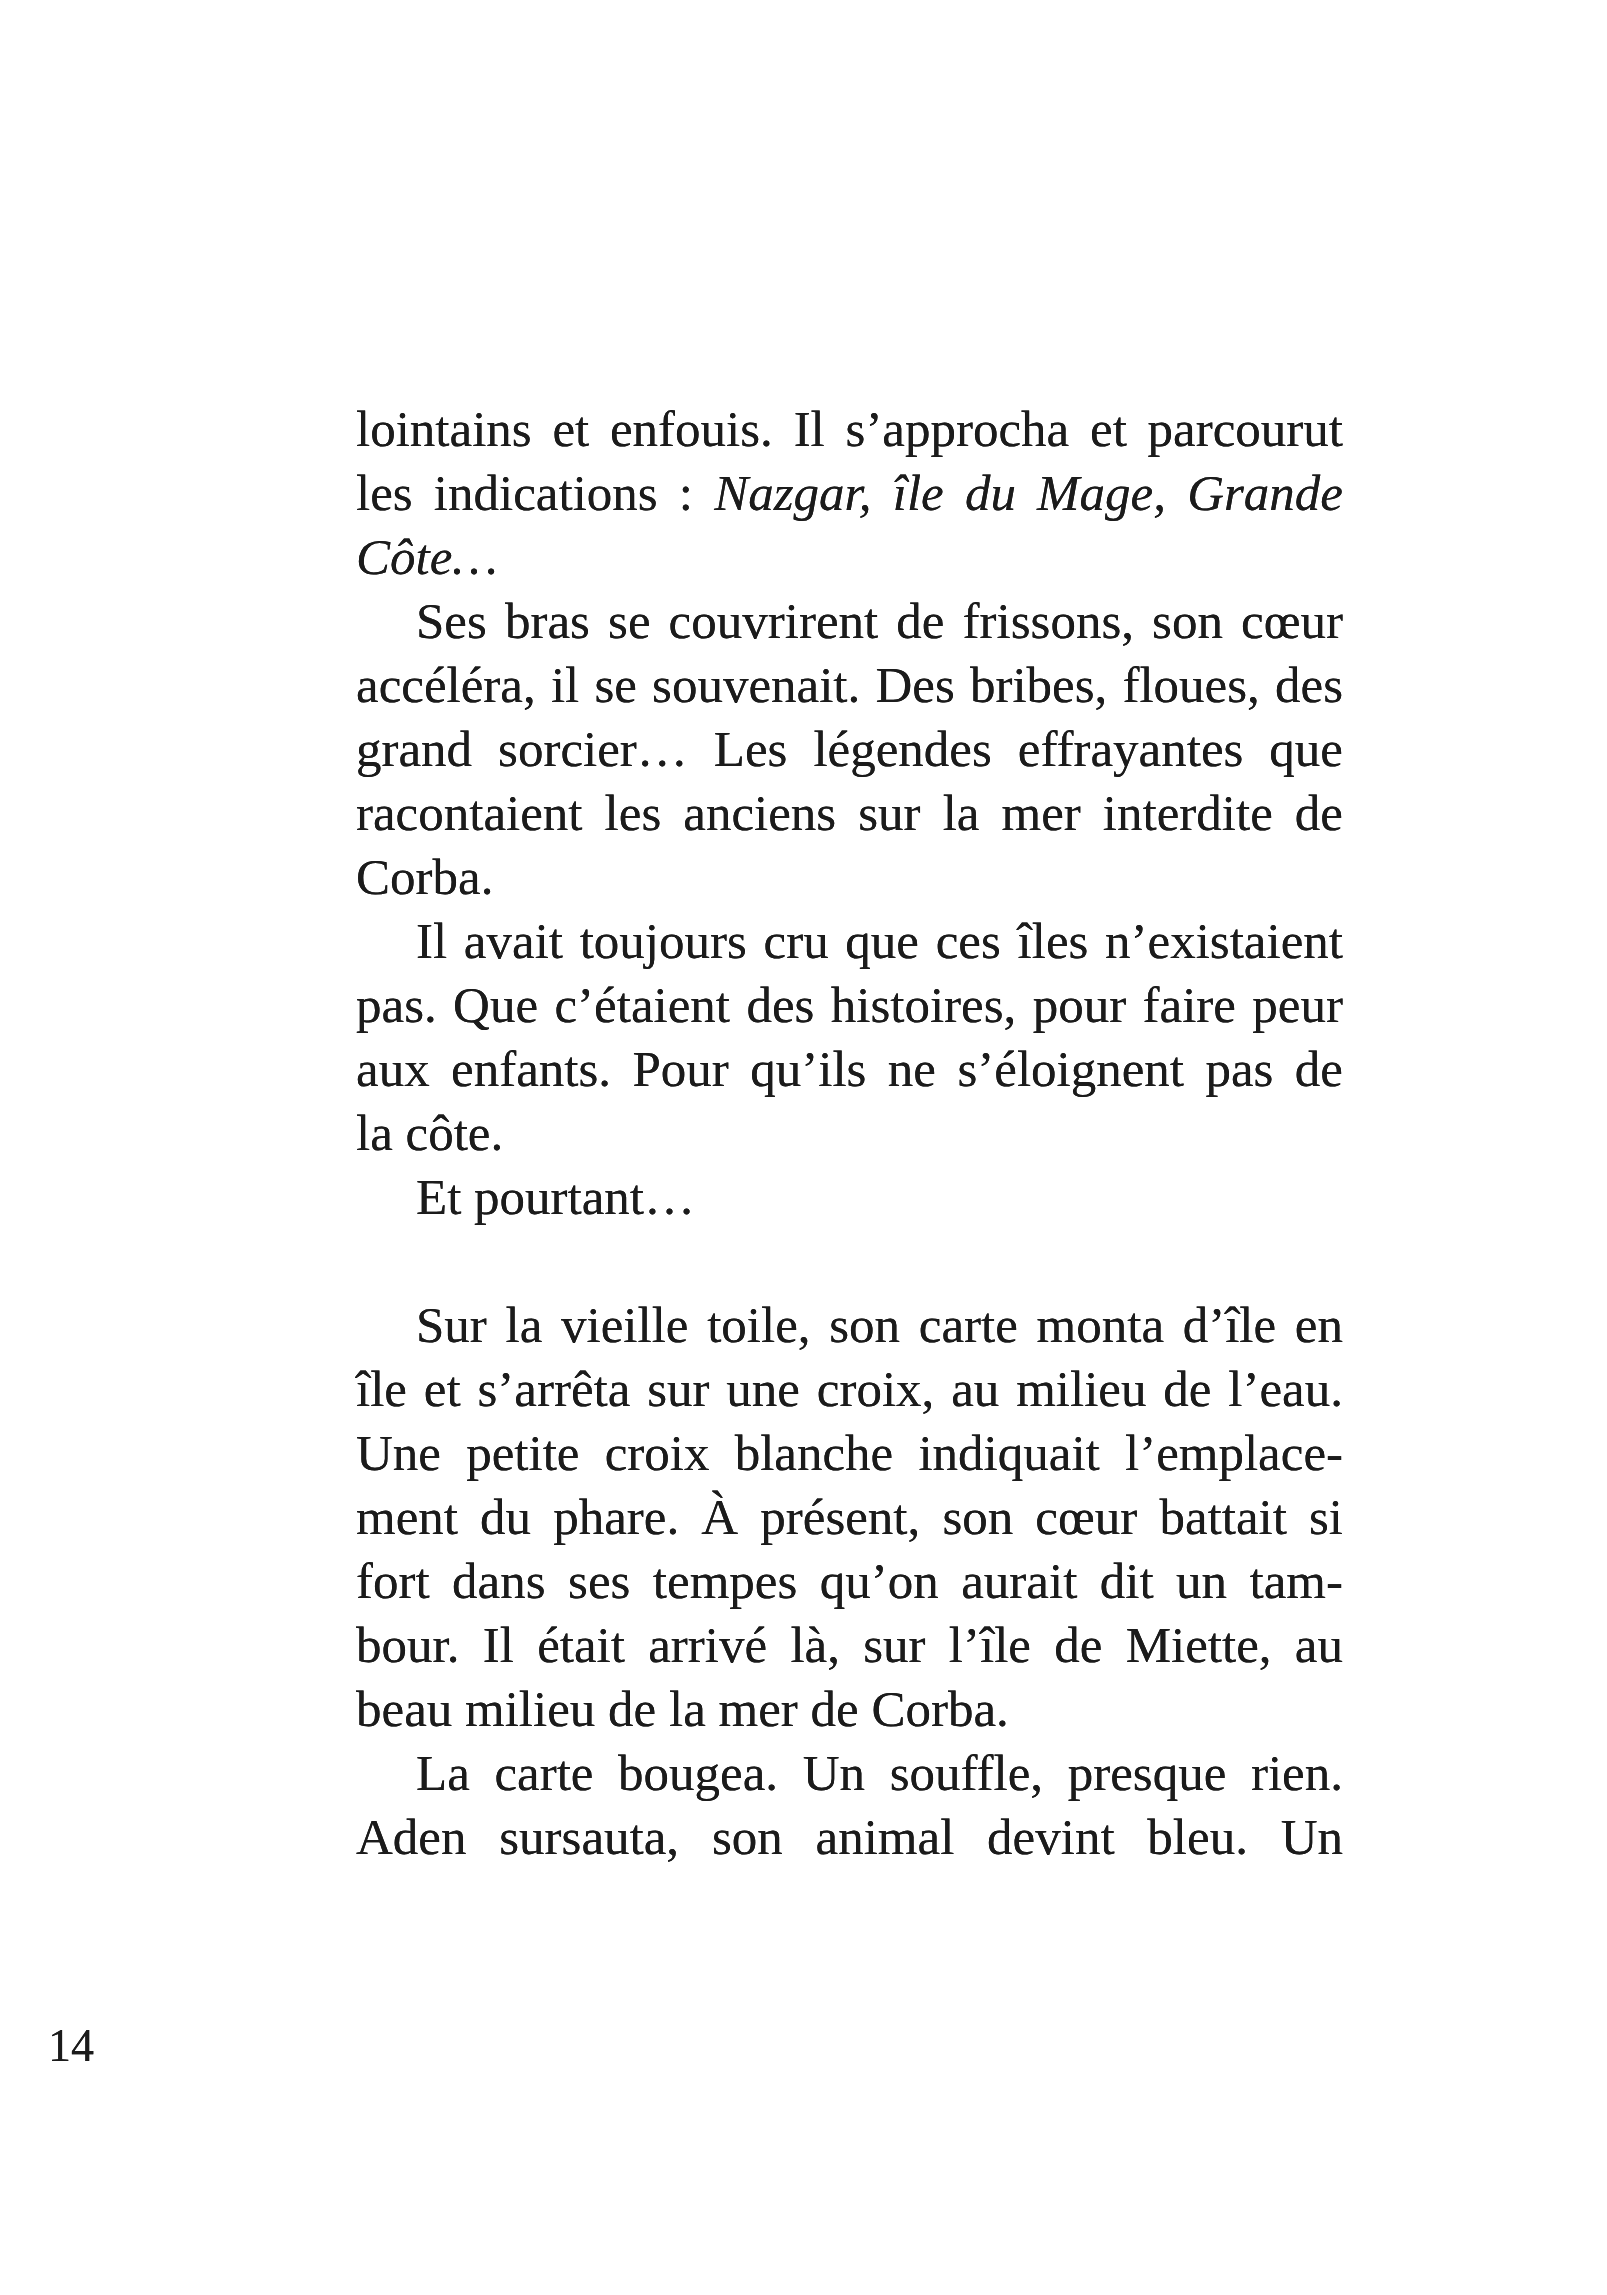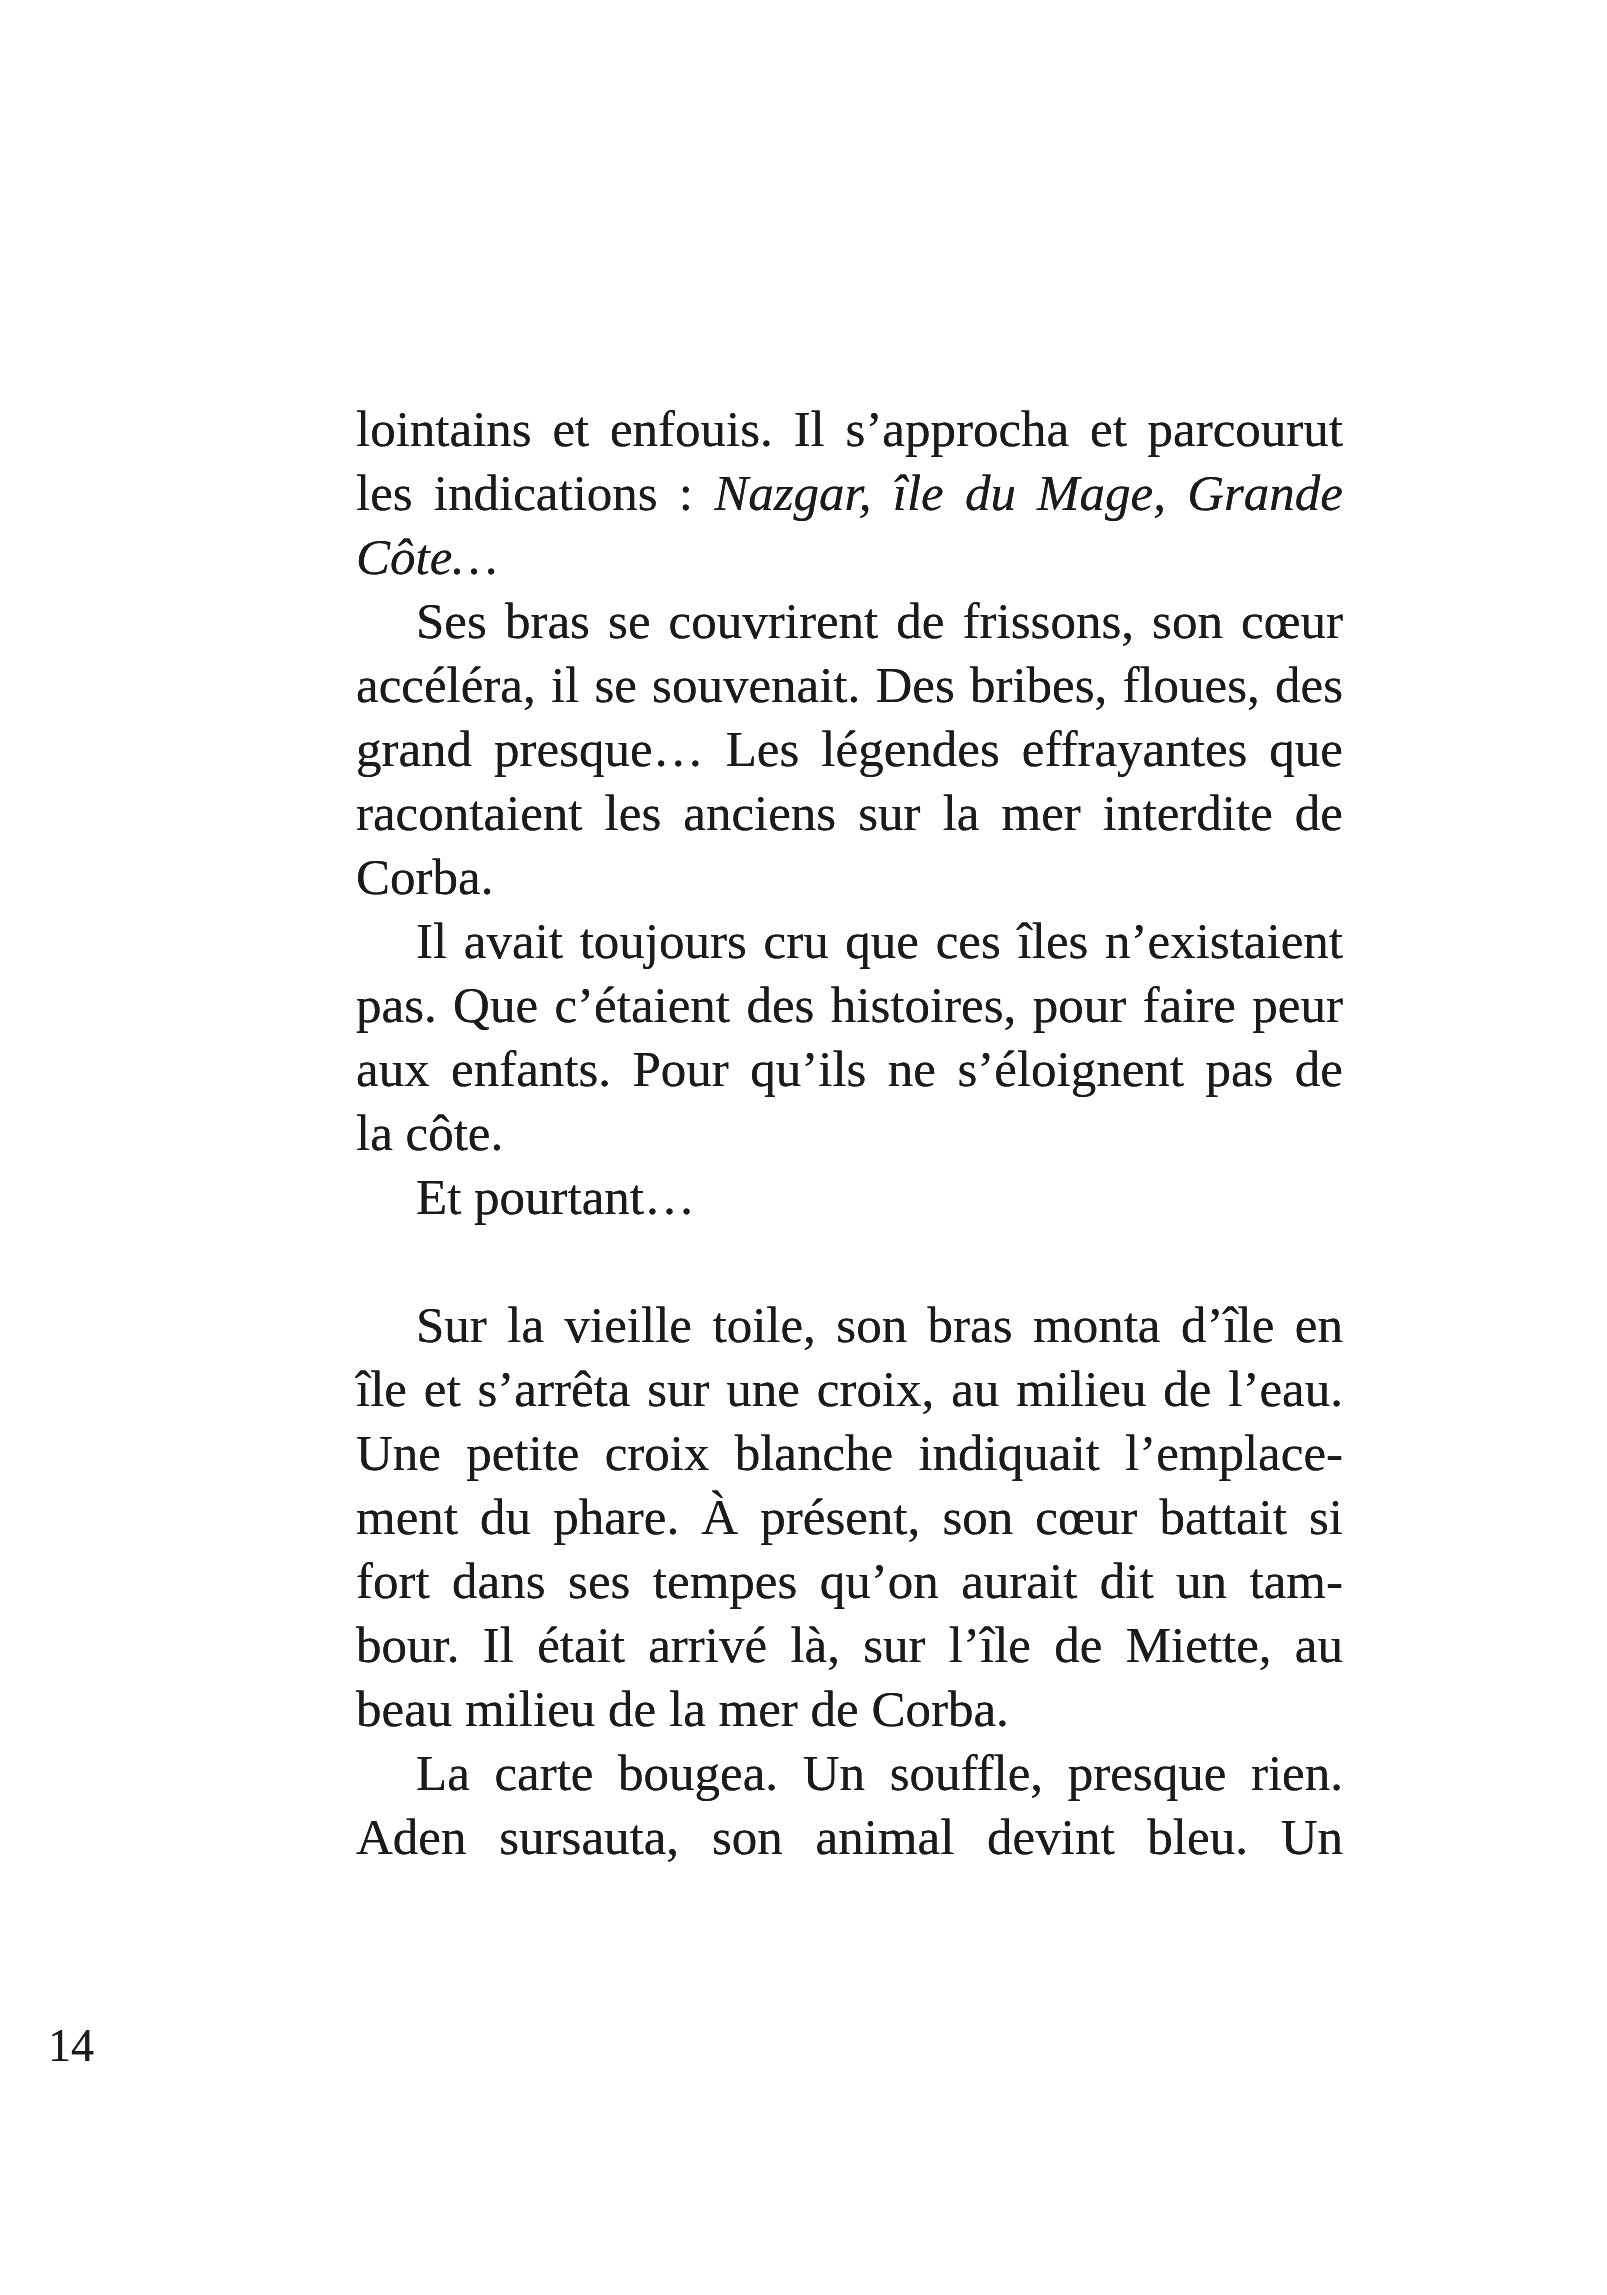--- a/index.html
+++ b/index.html
@@ -56,39 +56,39 @@
 
     <div class="line"><span>les indications : </span><span class="it">Nazgar, île du Mage, Grande</span></div>
 
     <div class="line end"><span class="it">Côte…</span></div>
 
     <div class="line indent"><span>Ses bras se couvrirent de frissons, son cœur</span></div>
 
     <div class="line"><span>accéléra, il se souvenait. Des bribes, floues, des</span></div>
 
 
-    <div class="line"><span>grand presque… Les légendes effrayantes que</span></div>
+    <div class="line"><span>grand sorcier… Les légendes effrayantes que</span></div>
 
     <div class="line"><span>racontaient les anciens sur la mer interdite de</span></div>
 
     <div class="line end"><span>Corba.</span></div>
 
     <div class="line indent"><span>Il avait toujours cru que ces îles n’existaient</span></div>
 
     <div class="line"><span>pas. Que c’étaient des histoires, pour faire peur</span></div>
 
     <div class="line"><span>aux enfants. Pour qu’ils ne s’éloignent pas de</span></div>
 
     <div class="line end"><span>la côte.</span></div>
 
     <div class="line end indent"><span>Et pourtant…</span></div>
 
     <div class="spacer"></div>
 
-    <div class="line indent"><span>Sur la vieille toile, son bras monta d’île en</span></div>
+    <div class="line indent"><span>Sur la vieille toile, son carte monta d’île en</span></div>
 
     <div class="line"><span>île et s’arrêta sur une croix, au milieu de l’eau.</span></div>
 
     <div class="line"><span>Une petite croix blanche indiquait l’emplace-</span></div>
 
     <div class="line"><span>ment du phare. À présent, son cœur battait si</span></div>
 
     <div class="line"><span>fort dans ses tempes qu’on aurait dit un tam-</span></div>
 
     <div class="line"><span>bour. Il était arrivé là, sur l’île de Miette, au</span></div>

